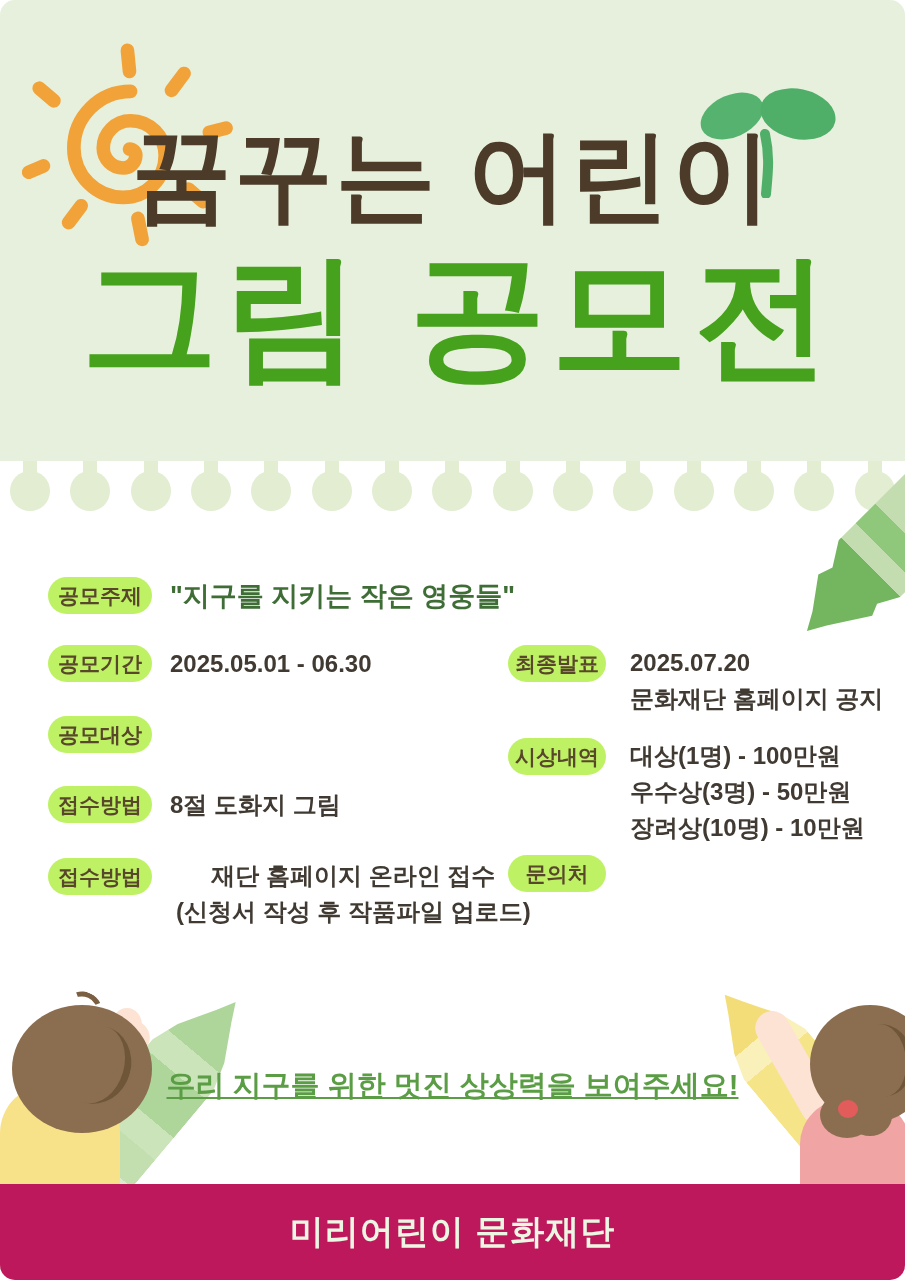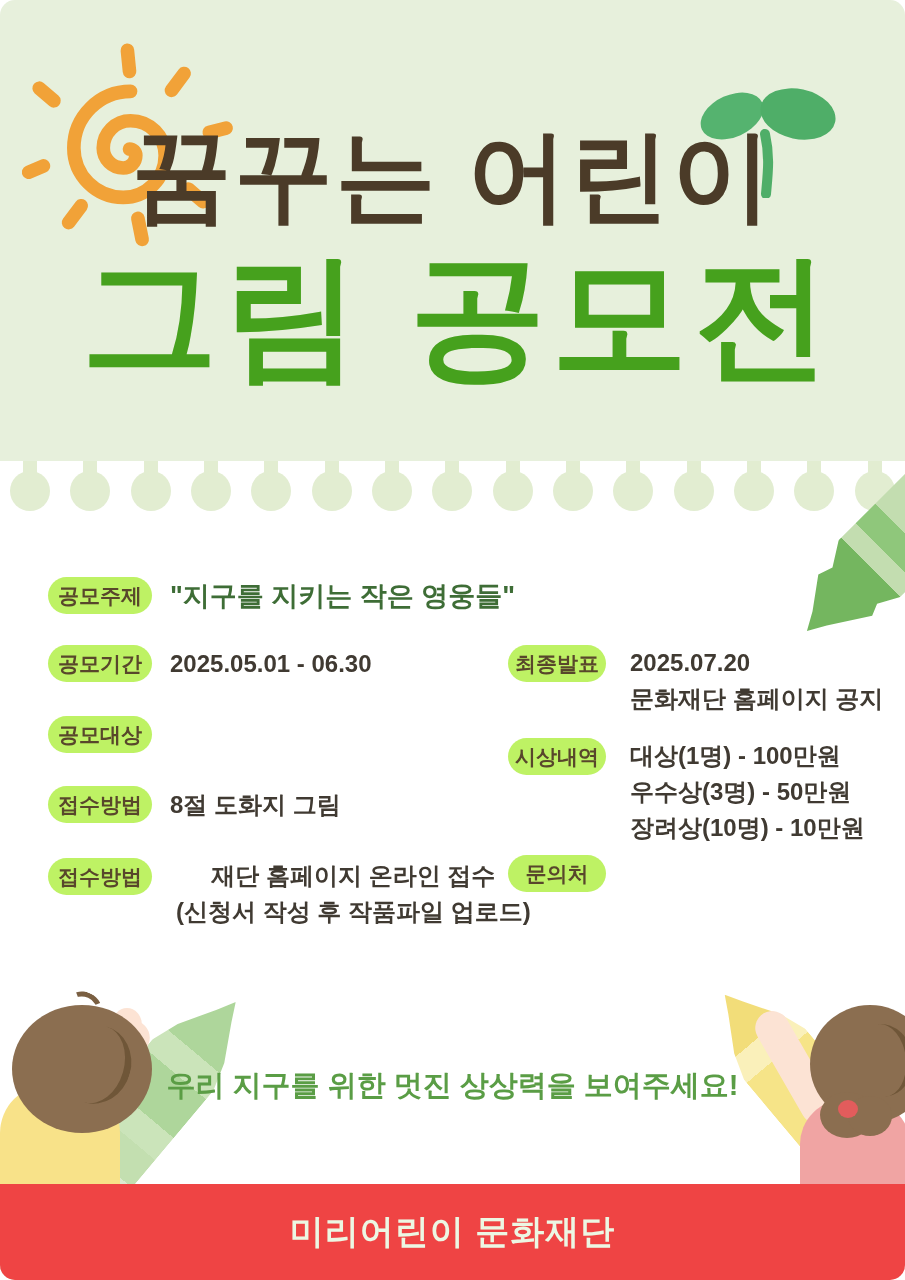--- a/index.html
+++ b/index.html
@@ -31,22 +31,22 @@
   .pill{display:inline-flex;align-items:center;justify-content:center;flex:none;
     width:104px;height:37px;border-radius:19px;background:#bef264;color:#58472b;
     font-size:21px;font-weight:700;}
   .row.right .pill{width:98px;}
   .val{margin-left:18px;font-size:24px;font-weight:600;color:#403a32;line-height:37px;white-space:nowrap;}
   .row.right .val{}
   .val.multi{line-height:36px;margin-left:24px;}
   .val.theme{font-size:27px;font-weight:800;color:#3e6d36;line-height:38px;}
   
   .tagline{position:absolute;left:0;top:1066px;width:905px;text-align:center;
-    font-size:29px;font-weight:800;color:#5a9d45;z-index:6;}
-  .footer{position:absolute;left:0;top:1184px;width:905px;height:96px;background:#ef4444;z-index:10;
+    font-size:29px;font-weight:800;color:#5a9d45;z-index:6;text-decoration:underline;}
+  .footer{position:absolute;left:0;top:1184px;width:905px;height:96px;background:#be185d;z-index:10;
     display:flex;align-items:center;justify-content:center;}
   .footer span{font-size:34px;font-weight:700;color:#ecf7e3;letter-spacing:1px;}
   .crayon-kid{position:absolute;z-index:2;}
   .lc-crayon{left:80px;top:960px;width:80px;height:360px;transform:rotate(40deg);
     border-radius:0 0 40px 40px;
     background:linear-gradient(to bottom,#aed69b 0%,#aed69b 18%,#cbe4ba 18%,#cbe4ba 26%,#aed69b 26%,#aed69b 40%,#cbe4ba 40%,#cbe4ba 48%,#c3dfb0 48%,#c3dfb0 58%,#dcebcf 58%,#dcebcf 100%);
     clip-path:polygon(50% 0,62% 5%,88% 15%,100% 23%,100% 100%,0 100%,0 23%,12% 15%,38% 5%);}
   .rc-crayon{left:794px;top:955px;width:80px;height:340px;transform:rotate(-40deg);
     border-radius:0 0 40px 40px;
     background:linear-gradient(to bottom,#f2dd79 0%,#f2dd79 16%,#faf0ba 16%,#faf0ba 24%,#f6e488 24%,#f6e488 60%,#fbf0bb 60%,#fbf0bb 68%,#f6e488 68%,#f6e488 100%);

